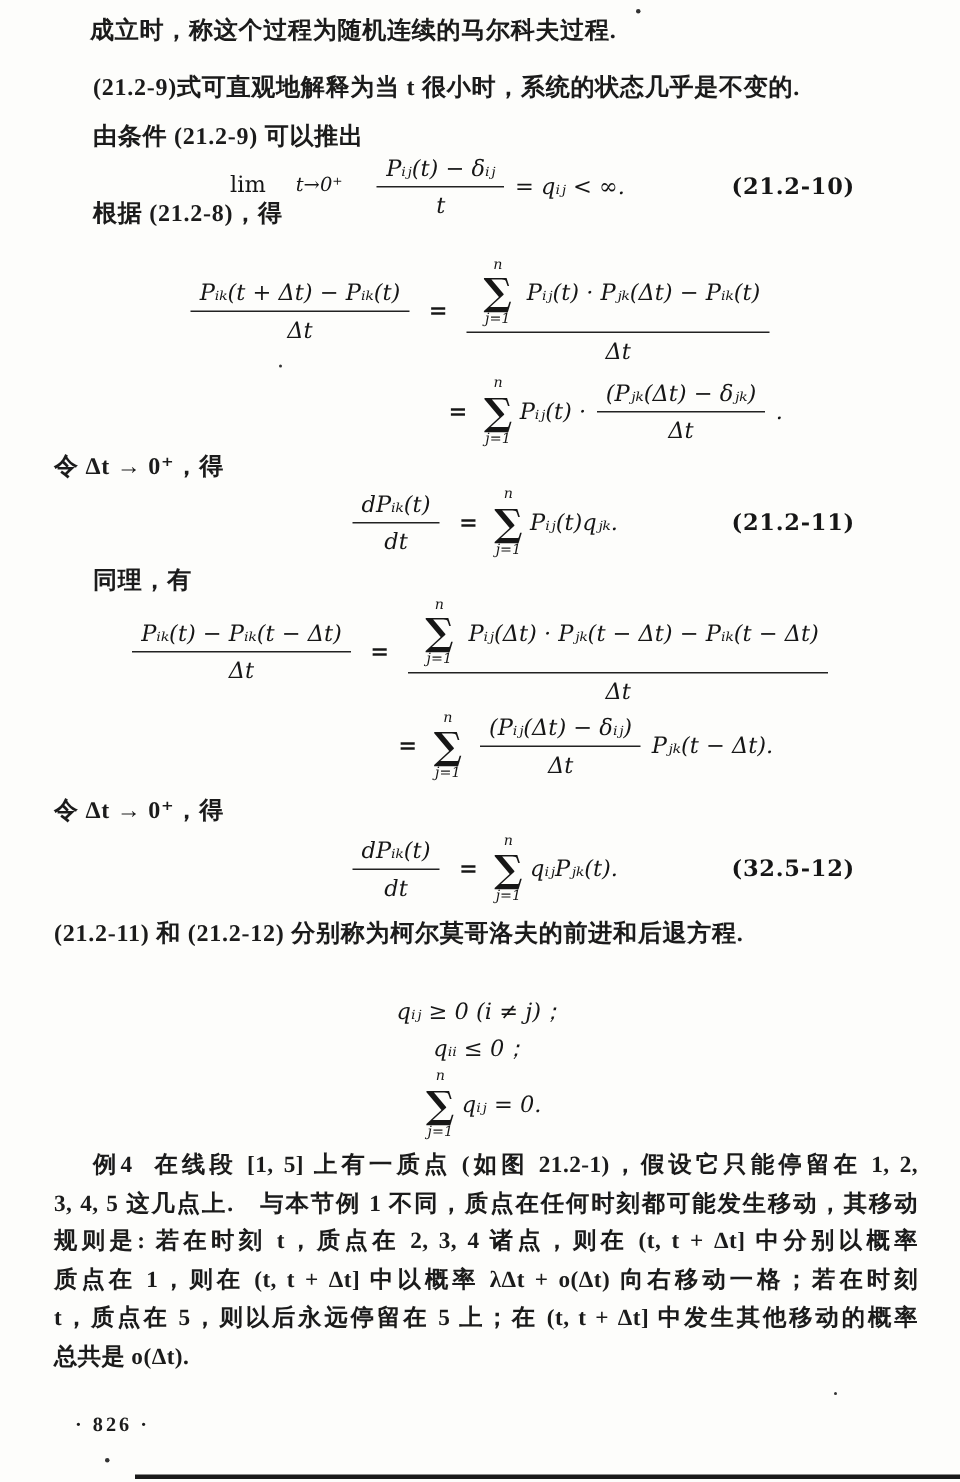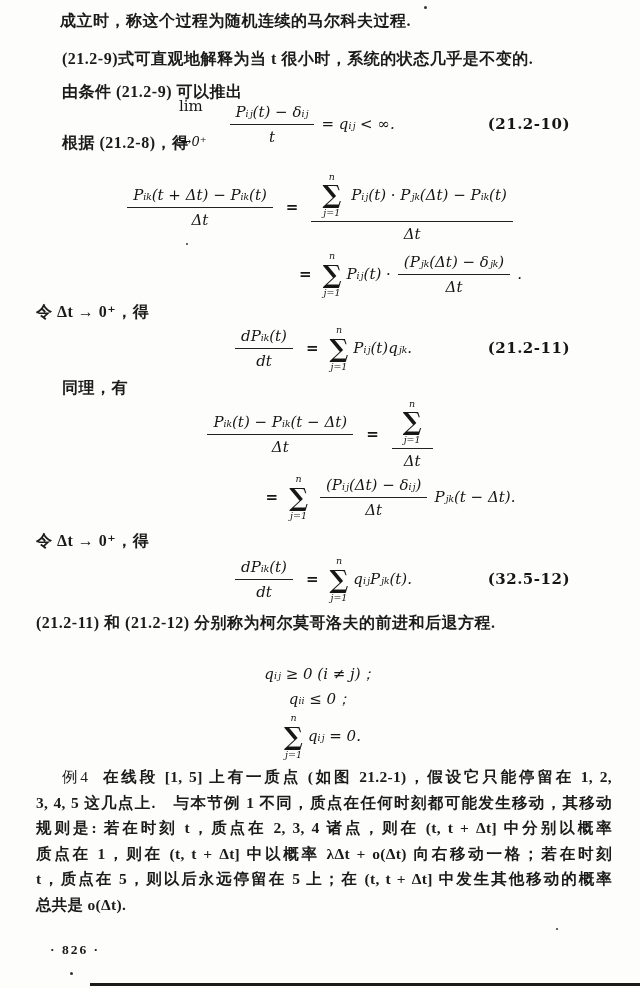--- a/index.html
+++ b/index.html
@@ -35,37 +35,37 @@
     display:inline-flex;align-items:center;justify-content:center;gap:5px;
     white-space:nowrap;
   }
   .frac .den{padding-top:3px;white-space:nowrap;}
   .sum{
     display:inline-flex;flex-direction:column;align-items:center;
     line-height:1;margin:0 5px;font-style:normal;
   }
   .sum .bound{font-size:9.5px;font-style:italic;letter-spacing:0;}
   .sum .sigma{font-size:25px;font-weight:600;padding:1px 0;}
-  .lim{display:inline-flex;flex-direction:column;align-items:center;line-height:1.05;font-style:normal;margin-right:16px;gap:20px;}
+  .lim{display:inline-flex;flex-direction:row;align-items:center;line-height:1.05;font-style:normal;margin-right:16px;gap:20px;}
   .lim .lim-sub{font-size:13px;font-style:italic;}
   .eq-tag{position:absolute;right:34px;font-style:normal;font-weight:600;letter-spacing:0.5px;}
   .equals{margin:0 6px;font-style:normal;font-weight:600;}
   .term{white-space:nowrap;}
   .shift-r-lg{padding-left:175px;}
   .shift-r-md{padding-left:135px;}
   
   .example{
     position:absolute;left:36px;right:28px;
     font-size:15.5px;line-height:25.5px;
     font-weight:600;letter-spacing:0.3px;
   }
   .ex-line{text-align:justify;text-align-last:justify;white-space:normal;}
   .ex-line.last{text-align:left;text-align-last:left;}
   .ex-line.first{text-indent:26px;}
-  .ex-label{font-weight:400;margin-right:12px;}
+  .ex-label{font-weight:700;margin-right:12px;}
   
   .page-number{
     position:absolute;left:50px;top:942px;
     font-size:13.5px;font-weight:700;letter-spacing:2px;
   }
   .scan-edge{position:absolute;left:90px;right:0;bottom:2px;height:3px;background:#1a1a1a;}
   .dot{position:absolute;background:#333;border-radius:50%;}
   .d1{left:424px;top:6px;width:3px;height:3px;}
   .d2{left:186px;top:243px;width:2px;height:2px;}
   .d3{left:70px;top:972px;width:3px;height:3px;}
@@ -154,20 +154,21 @@
       <span class="den">Δt</span>
     </span>
     <span class="equals">=</span>
     <span class="frac">
       <span class="num">
         <span class="sum">
           <span class="bound">n</span>
           <span class="sigma">∑</span>
           <span class="bound">j=1</span>
         </span>
+        <span class="term">Pᵢⱼ(Δt) · Pⱼₖ(t − Δt) − Pᵢₖ(t − Δt)</span>
       </span>
       <span class="den">Δt</span>
     </span>
   </div>
 
   <div class="eq-row shift-r-md" style="top:468px;height:58px">
     <span class="equals">=</span>
     <span class="sum">
       <span class="bound">n</span>
       <span class="sigma">∑</span>

